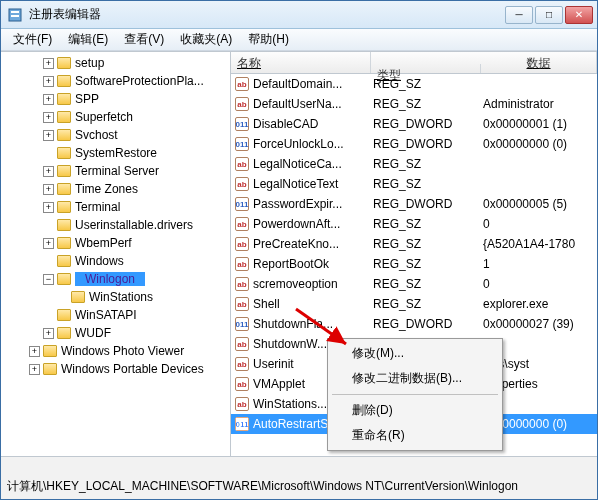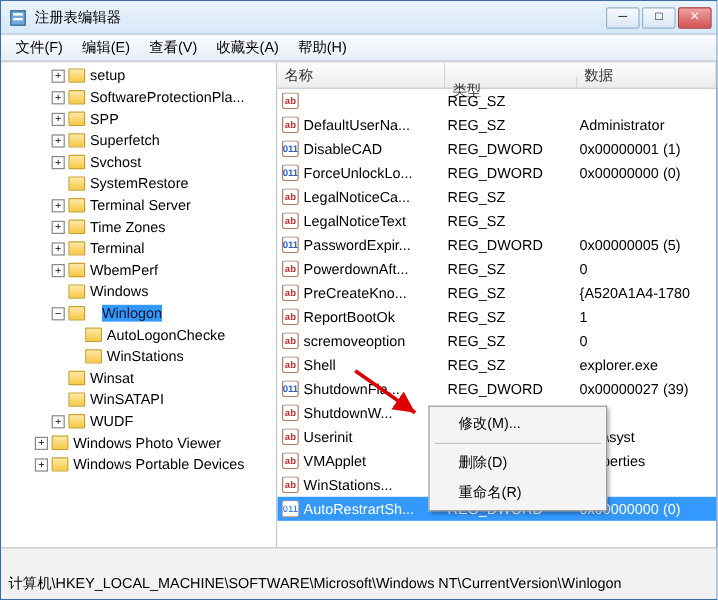--- a/index.html
+++ b/index.html
@@ -9,41 +9,41 @@
   .titlebar .icon { width: 16px; height: 16px; margin-right: 6px; }
   .titlebar .caption { flex: 1; font-size: 12px; color: #000; }
   .winbtns { display: flex; gap: 2px; margin-right: 4px; }
   .winbtn { width: 28px; height: 18px; border-radius: 2px; border: 1px solid #97b4cc; background: linear-gradient(#f7fafd,#d9e8f5); display:flex; align-items:center; justify-content:center; font-size:10px; line-height:1; }
   .winbtn.close { background: linear-gradient(#f2a3a3,#d15151); border-color:#a33; color:#fff; }
   .menubar { height: 22px; background: linear-gradient(#fafcfe,#e6eef6); display:flex; align-items:flex-start; padding: 0 6px; gap: 4px; border-bottom:1px solid #cfd8e2; }
   .menuitem { padding: 2px 6px; cursor: default; }
   .content { flex:1; display:flex; border-top:1px solid #c0c8d0; overflow:hidden; }
   .tree { width: 230px; border-right:1px solid #c0c8d0; overflow-y:auto; overflow-x:auto; background:#fff; padding: 2px 0; }
   .list { flex:1; display:flex; flex-direction:column; overflow:hidden; position:relative; }
-  .colheader { display:flex; background: linear-gradient(#fdfdfd,#ececec); border-bottom:1px solid #c0c8d0; height:22px; }
+  .colheader { display:flex; background: linear-gradient(#fdfdfd,#ececec); border-bottom:1px solid #c0c8d0; height:22px;text-decoration:underline; }
   .colheader div { border-right:1px solid #d0d6dc; padding: 3px 6px; color:#333; }
   .col-name { width:140px; }
   .col-type { width:110px;margin-top:12px; }
-  .col-data { flex:1; }
+  .col-data { flex:1;text-align:center; }
   .rows { flex:1; overflow:auto; }
   .row { display:flex; height:20px; align-items:center; }
   .row .c-name { width:140px; padding-left:4px; display:flex; align-items:flex-start; gap:4px; white-space:nowrap; overflow:hidden; }
   .row .c-type { width:110px; padding-left:2px; }
   .row .c-data { flex:1; padding-left:2px; white-space:nowrap; overflow:hidden; }
   .row.selected { background:#3399ff; color:#fff; }
   .row.selected .valicon { filter: brightness(1.3); }
   .valicon { width:14px; height:14px; border:1px solid #b08060; border-radius:2px; display:inline-flex; align-items:center; justify-content:center; font-size:8px; font-weight:bold; background:#fff; flex-shrink:0; }
   .valicon.sz { color:#c03030; }
   .valicon.dw { color:#3060c0; }
   .treeitem { display:flex; align-items:center; height:18px; white-space:nowrap; }
   .treeitem .indent { display:inline-block; }
   .treeitem .toggle { width:11px; height:11px; border:1px solid #888; text-align:center; line-height:9px; font-size:9px; margin-right:3px; background:#fff; flex-shrink:0; cursor:default; }
   .treeitem .noexpand { width:11px; margin-right:3px; flex-shrink:0; }
   .treeitem .fldr { width:14px; height:12px; background:linear-gradient(#ffe9a8,#f7c848); border:1px solid #c9a227; border-radius:1px; margin-right:4px; flex-shrink:0; }
-  .treeitem.selected .label { background:#3399ff; color:#0f172a; padding:0 0;margin-left:10px; }
+  .treeitem.selected .label { background:#3399ff; color:#4c1d95; padding:0 10px; }
   .ctxmenu { position:absolute; background:#f4f4f4; border:1px solid #9a9a9a; box-shadow:2px 2px 3px rgba(0,0,0,.3); padding:2px; z-index:50; }
   .ctxmenu .citem { padding:4px 36px 4px 22px; white-space:nowrap; cursor:default; }
   .ctxmenu .csep { height:1px; background:#c0c0c0; margin:3px 2px; }
   .arrow { position:absolute; z-index:60; pointer-events:none; }
   .statusbar { height:22px; border-top:1px solid #c0c8d0; background:#f2f2f2; padding:21px 6px; white-space:nowrap; overflow:hidden; }
   ::-webkit-scrollbar { width:16px; height:16px; }
   ::-webkit-scrollbar-track { background:#f0f0f0; }
   ::-webkit-scrollbar-thumb { background:linear-gradient(#e8e8e8,#cfcfcf); border:1px solid #b8b8b8; border-radius:2px; }
 </style>
 </head>
@@ -124,53 +124,47 @@
           <span class="label">Time Zones</span>
         </div>
         <div class="treeitem">
           <span class="indent" style="width: 42px;"></span>
           <span class="toggle">+</span>
           <span class="fldr"></span>
           <span class="label">Terminal</span>
         </div>
         <div class="treeitem">
           <span class="indent" style="width: 42px;"></span>
+          <span class="noexpand"></span>
+          <span class="fldr"></span>
+          <span class="label">Userinstallable.drivers</span>
+        </div>
+        <div class="treeitem">
+          <span class="indent" style="width: 42px;"></span>
           <span class="toggle">+</span>
           <span class="fldr"></span>
           <span class="label">WbemPerf</span>
         </div>
         <div class="treeitem">
           <span class="indent" style="width: 42px;"></span>
           <span class="noexpand"></span>
           <span class="fldr"></span>
           <span class="label">Windows</span>
         </div>
         <div class="treeitem selected">
           <span class="indent" style="width: 42px;"></span>
           <span class="toggle">−</span>
           <span class="fldr"></span>
           <span class="label">Winlogon</span>
         </div>
         <div class="treeitem">
           <span class="indent" style="width: 56px;"></span>
           <span class="noexpand"></span>
           <span class="fldr"></span>
-          <span class="label">AutoLogonChecke</span>
-        </div>
-        <div class="treeitem">
-          <span class="indent" style="width: 56px;"></span>
-          <span class="noexpand"></span>
-          <span class="fldr"></span>
           <span class="label">WinStations</span>
-        </div>
-        <div class="treeitem">
-          <span class="indent" style="width: 42px;"></span>
-          <span class="noexpand"></span>
-          <span class="fldr"></span>
-          <span class="label">Winsat</span>
         </div>
         <div class="treeitem">
           <span class="indent" style="width: 42px;"></span>
           <span class="noexpand"></span>
           <span class="fldr"></span>
           <span class="label">WinSATAPI</span>
         </div>
         <div class="treeitem">
           <span class="indent" style="width: 42px;"></span>
           <span class="toggle">+</span>
@@ -194,20 +188,21 @@
     <div class="list">
       <div class="colheader">
         <div class="col-name">名称</div>
         <div class="col-type">类型</div>
         <div class="col-data">数据</div>
       </div>
       <div class="rows" id="rows">
           <div class="row">
             <div class="c-name">
               <span class="valicon sz">ab</span>
+              <span>DefaultDomain...</span>
             </div>
             <div class="c-type">REG_SZ</div>
             <div class="c-data"></div>
           </div>
           <div class="row">
             <div class="c-name">
               <span class="valicon sz">ab</span>
               <span>DefaultUserNa...</span>
             </div>
             <div class="c-type">REG_SZ</div>
@@ -336,22 +331,23 @@
           <div class="row selected">
             <div class="c-name">
               <span class="valicon dw">011</span>
               <span>AutoRestrartSh...</span>
             </div>
             <div class="c-type">REG_DWORD</div>
             <div class="c-data">0x00000000 (0)</div>
           </div>
         </div>
 
-      <div class="ctxmenu" style="left:126px; top:286px; width:149px;">
+      <div class="ctxmenu" style="left:96px; top:286px; width:176px;">
         <div class="citem">修改(M)...</div>
+        <div class="citem">修改二进制数据(B)...</div>
         <div class="csep"></div>
         <div class="citem">删除(D)</div>
         <div class="citem">重命名(R)</div>
       </div>
 
       <svg class="arrow" style="left:60px; top:252px;" width="70" height="50">
         <defs>
             <marker id="ah" markerWidth="8" markerHeight="8" refX="6" refY="3" orient="auto">
               <path d="M0,0 L6,3 L0,6 Z" fill="#d00"></path>
             </marker>

